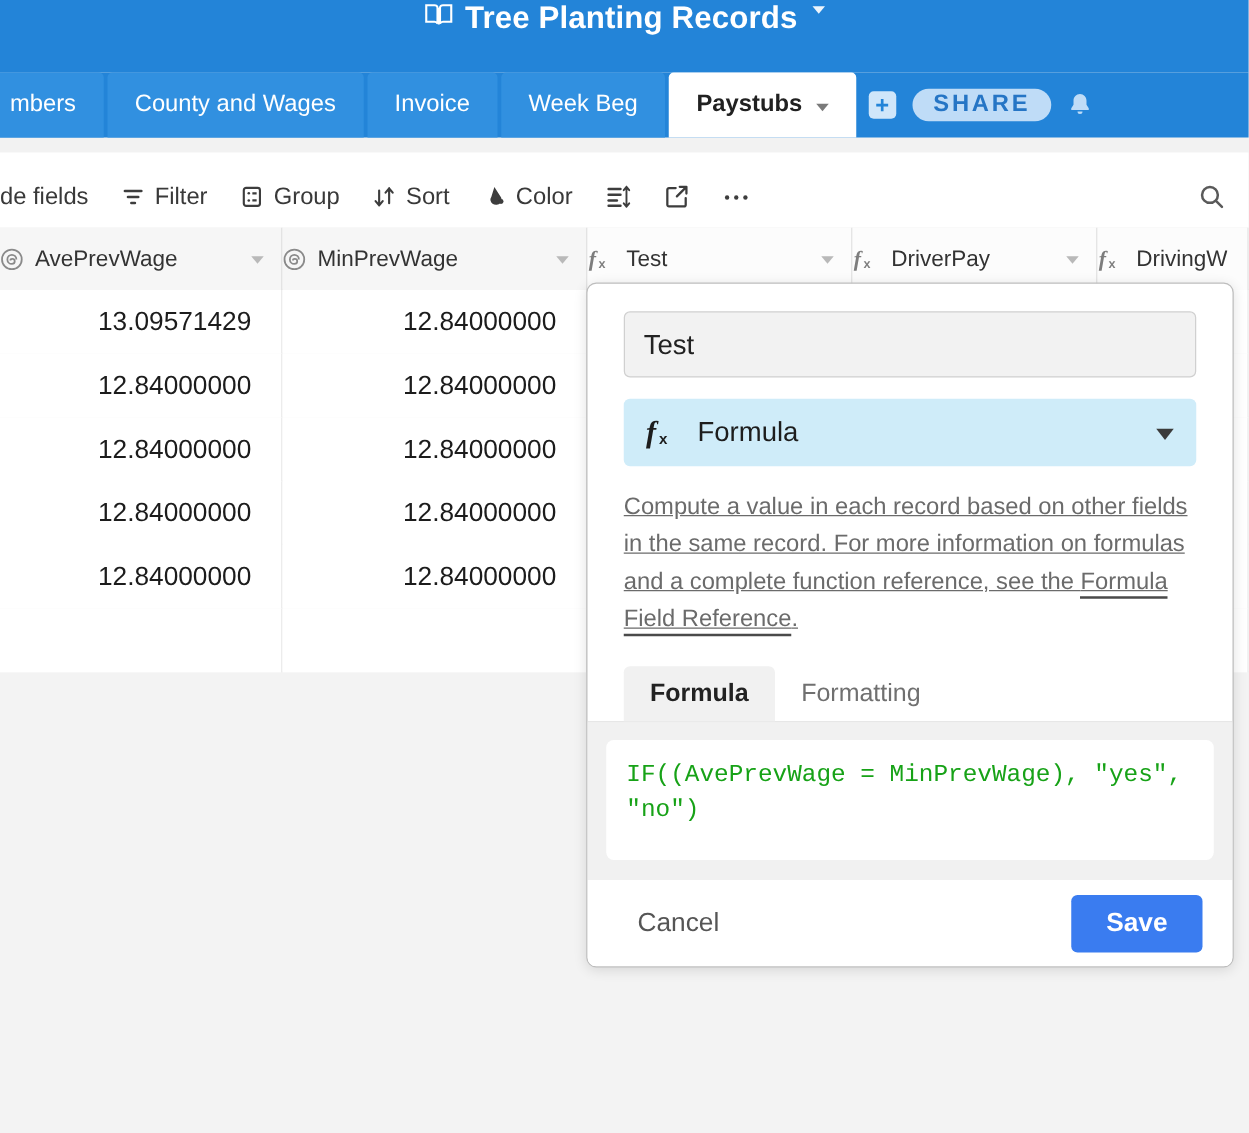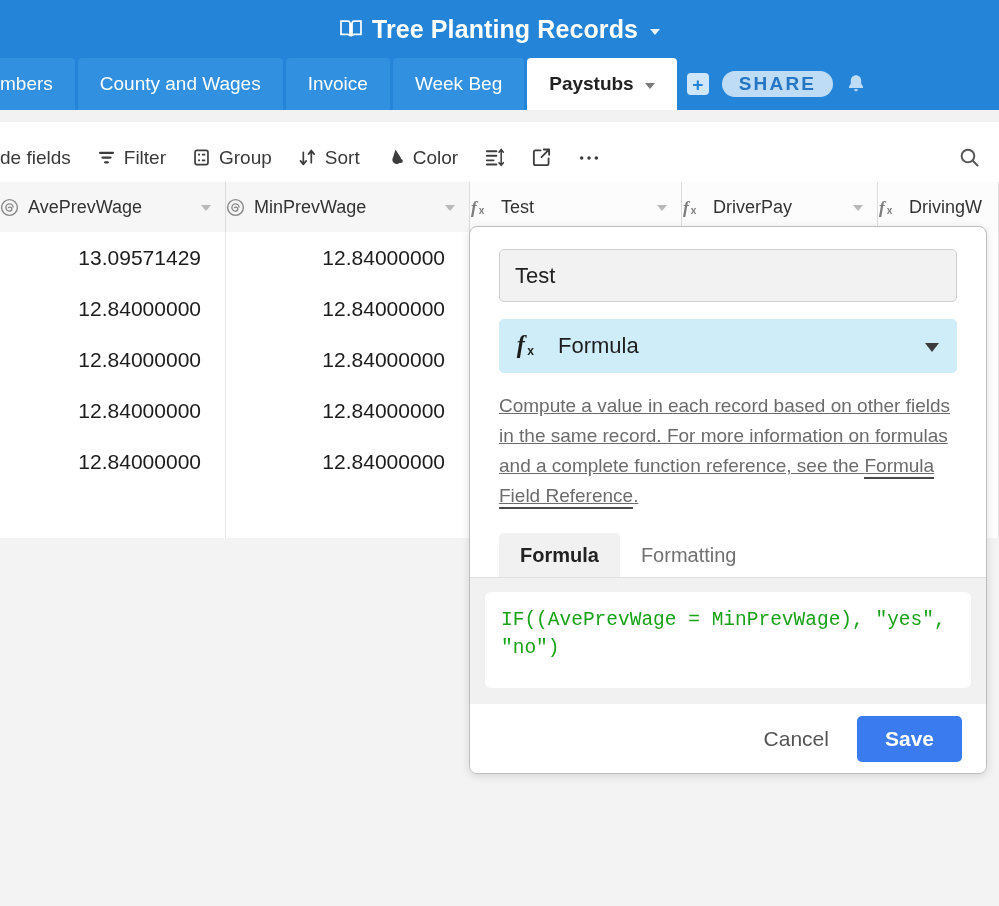--- a/index.html
+++ b/index.html
@@ -12,21 +12,21 @@
   #app { position: relative; width: 999px; height: 906px; }
 
   
   .topbar {
     position: absolute; left: 0; top: 0; width: 999px; height: 58px;
     background: #2d7ff9;
     background: #2384d8;
   }
   .wb-title {
     position: absolute; left: 0; top: 0; width: 999px; height: 58px;
-    display: flex; align-items: center; justify-content: center;
+    display: flex; justify-content: center;
     gap: 9px;
     color: #ffffff;
   }
   .wb-title .book { display: inline-flex; width: 24px; height: 24px; align-items: center; justify-content: center; }
   .wb-title .name { font-size: 25px; font-weight: bold; letter-spacing: .1px; }
   .wb-title .caret {
     width: 0; height: 0; margin-left: 3px; margin-top: 5px;
     border-left: 5px solid transparent; border-right: 5px solid transparent;
     border-top: 6px solid rgba(255,255,255,.92);
   }
@@ -40,21 +40,21 @@
   .tab {
     display: flex; align-items: center; justify-content: center;
     color: #ffffff; font-size: 19px;
     background: #3190e0;
     border-radius: 4px 4px 0 0;
     margin-right: 3px;
     padding: 0 22px;
     white-space: nowrap;
     cursor: pointer;
   }
-  .tab.first { border-radius: 0 4px 0 0; padding-left: 0; }
+  .tab.first { border-radius: 0 4px 0 0; padding-left: 8px; }
   .tab.active {
     background: #ffffff; color: #212121; font-weight: bold;
     padding-right: 22px;
   }
   .tab.active .tcaret {
     width: 0; height: 0; margin-left: 11px; margin-top: 3px;
     border-left: 5px solid transparent; border-right: 5px solid transparent;
     border-top: 6px solid #7a7a7a;
   }
   .tab-add {
@@ -234,21 +234,21 @@
     font-family: "Liberation Mono", monospace;
     font-size: 19.5px;
     line-height: 28px;
     white-space: pre-wrap;
     word-break: break-word;
   }
 
   .footer {
     flex: 1;
     background: #ffffff;
-    display: flex; align-items: center; justify-content: flex-end;
+    display: flex; align-items: center; justify-content: space-between;
     gap: 12px;
     padding: 0 24px;
   }
   .btn-cancel {
     background: none; border: none;
     font-family: "Liberation Sans", sans-serif;
     font-size: 21px; color: #555555; cursor: pointer;
     padding: 10px 16px;
   }
   .btn-save {

